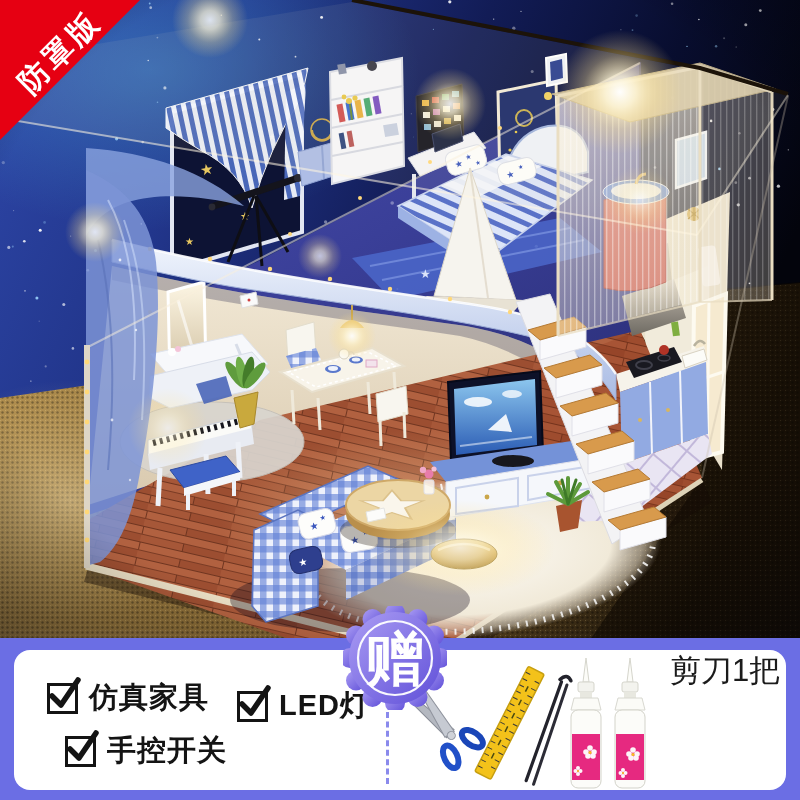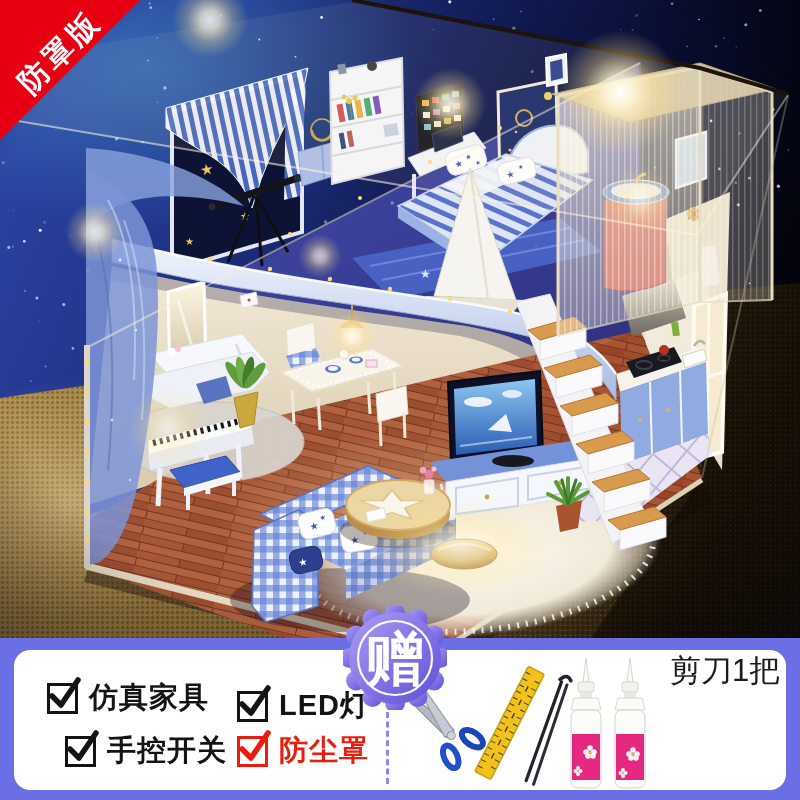--- a/index.html
+++ b/index.html
@@ -770,28 +770,20 @@
     <span class="lbl">LED灯</span>
   </div>
   <div class="feat f3" style="color: rgb(20, 20, 20);">
     <span class="cb">
       <svg viewBox="0 0 34 34">
           <path d="M4 18 L13 27 L30 2" fill="none" stroke="currentColor" stroke-width="5.5" stroke-linecap="round" stroke-linejoin="round"></path>
         </svg>
     </span>
     <span class="lbl">手控开关</span>
   </div>
-  <div class="feat f4" style="color: rgb(234, 28, 13);">
-    <span class="cb">
-      <svg viewBox="0 0 34 34">
-          <path d="M4 18 L13 27 L30 2" fill="none" stroke="currentColor" stroke-width="5.5" stroke-linecap="round" stroke-linejoin="round"></path>
-        </svg>
-    </span>
-    <span class="lbl">防尘罩</span>
-  </div>
 
   <div class="divider"></div>
 
   <svg class="tools" viewBox="0 0 270 146">
     <g transform="translate(52,84)">
       <g transform="rotate(-40)">
         <g transform="rotate(-8)">
             <polygon points="-5,0 -2,-58 3,-58 6,0" fill="#b4b8c0" stroke="#888c96"></polygon>
           </g>
         <g transform="rotate(8)">

